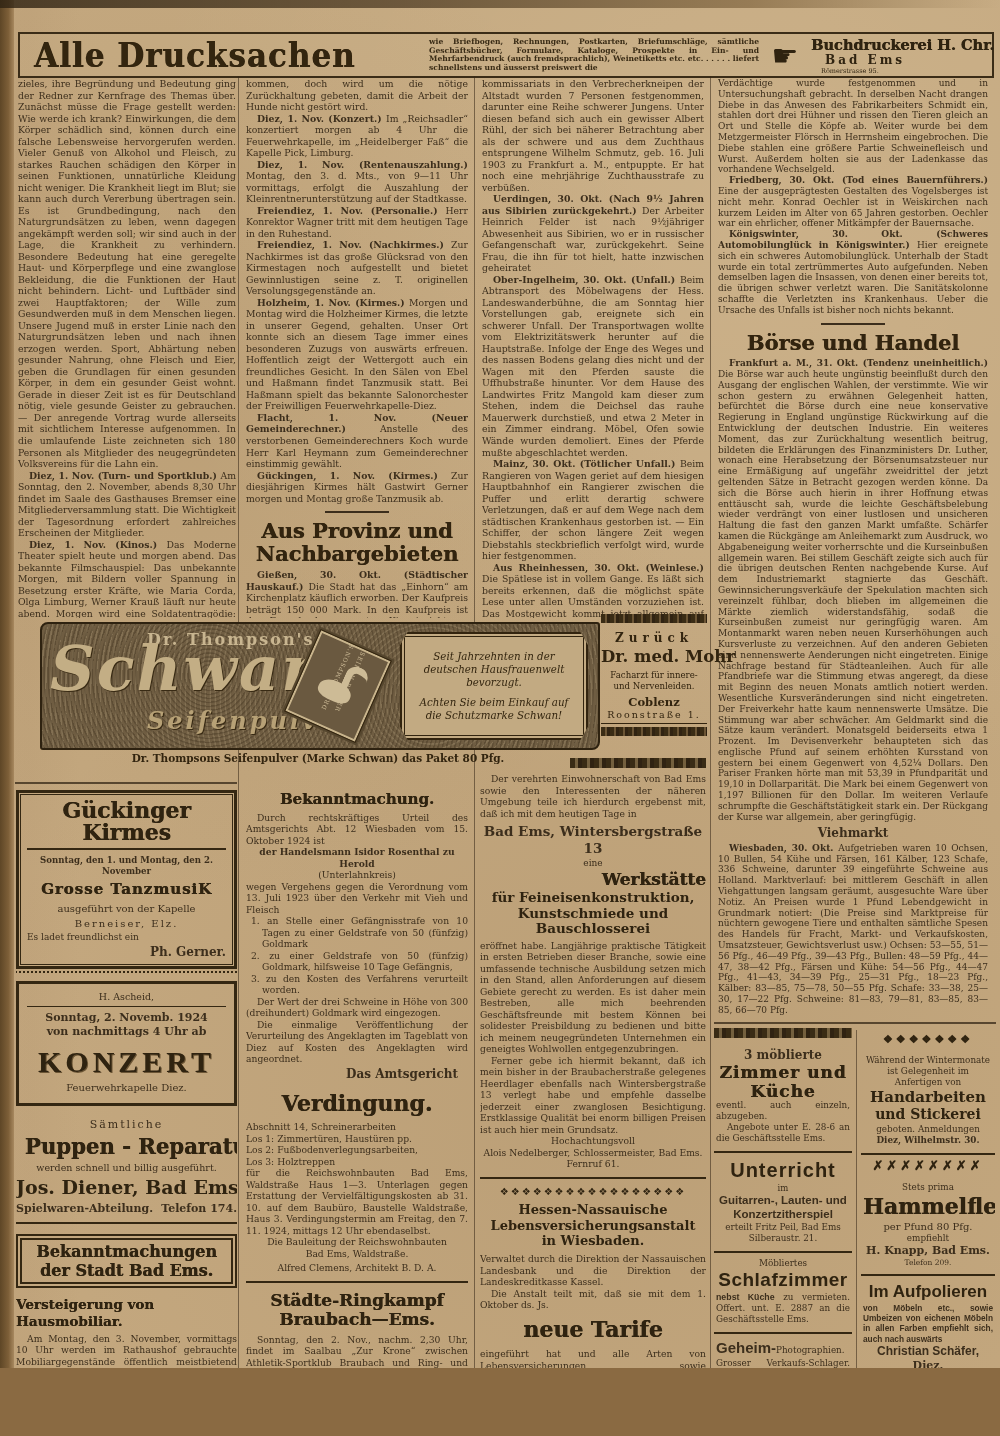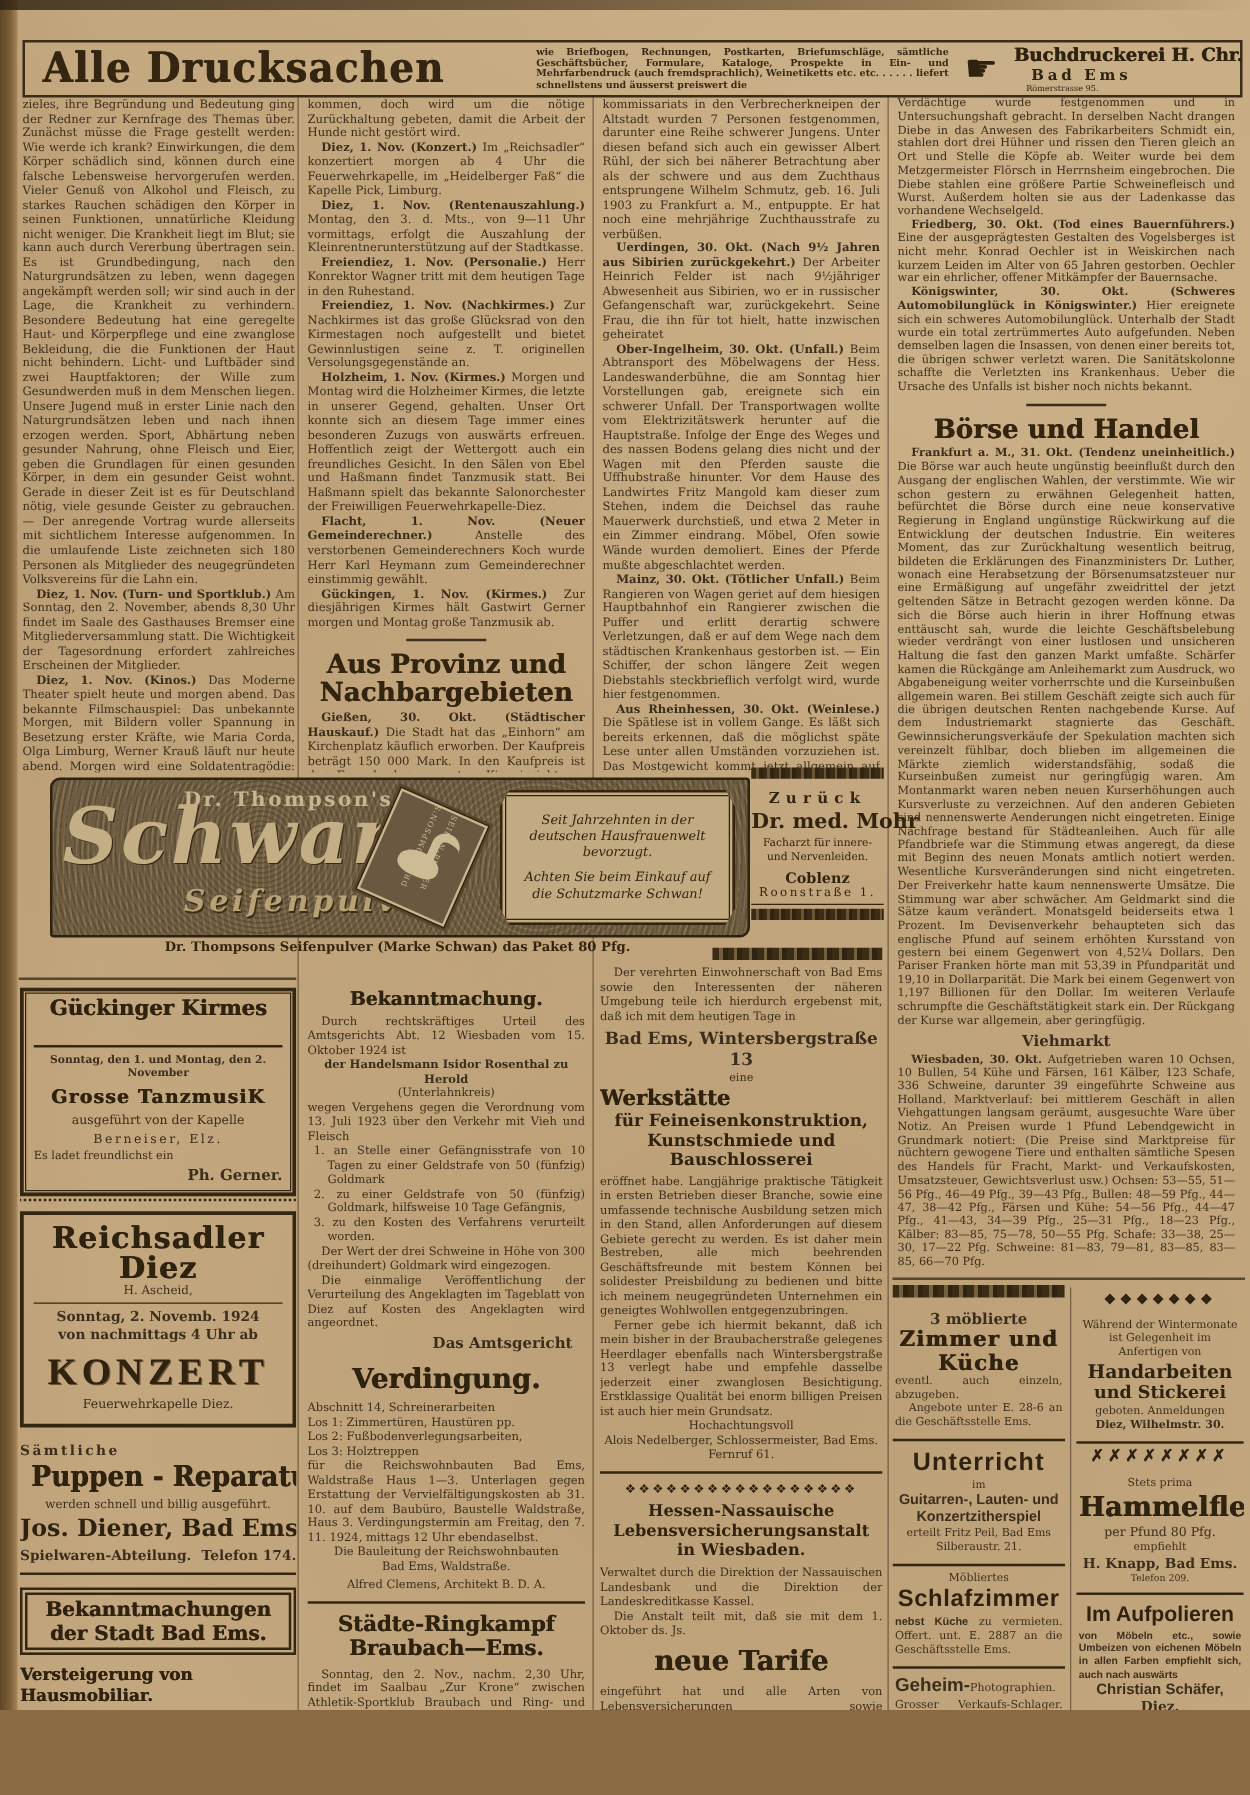--- a/index.html
+++ b/index.html
@@ -83,49 +83,49 @@
   #mohr .spec{font-size:8.6px;line-height:1.25;}
   #mohr .city{font-weight:bold;font-size:11.5px;margin-top:4px;}
   #mohr .street{font-size:9.5px;letter-spacing:2px;border-bottom:1px solid #32240f;padding-bottom:3px;margin-bottom:3px;}
 
   
   .bcol{position:absolute;overflow:hidden;font-size:9.2px;line-height:1.25;text-align:justify;color:#3c2e1c;}
   .adbox{border:3px solid #342712;padding:6px 8px;margin-bottom:12px;position:relative;}
   .adbox.fancy{box-shadow:inset 0 0 0 1px #c4a87f, inset 0 0 0 2px #342712;outline:2px dotted #342712;outline-offset:2px;}
   .ctr{text-align:center;text-indent:0;}
   .bigfrak{font-weight:bold;color:#2f2310;text-shadow:.5px 0 #2f2310;}
-  #gueck-title{font-size:17px;line-height:1;text-align:center;border-bottom:2px solid #342712;padding-bottom:20px;margin-bottom:5px;}
+  #gueck-title{font-size:22px;line-height:1;text-align:center;border-bottom:2px solid #342712;padding-bottom:5px;margin-bottom:5px;}
   #gueck-date{font-weight:bold;font-size:8.6px;text-align:center;margin:4px 0;}
   #gueck-big{font-size:15px;letter-spacing:1px;text-align:center;margin:4px 0;}
   .ad-line{text-align:center;font-size:10px;margin:2px 0;}
   .sign-r{text-align:right;font-weight:bold;font-size:12px;margin-top:2px;}
   #reichs-title{font-size:24px;line-height:1;text-align:center;letter-spacing:1px;}
   #reichs-sub{text-align:center;font-size:9.5px;margin:1px 0 4px;border-bottom:1px solid #342712;padding-bottom:3px;}
   #reichs-d1,#reichs-d2{text-align:center;font-size:11px;font-weight:bold;}
   #konzert{font-size:30px;letter-spacing:4px;text-align:center;margin:4px 0 2px;font-family:"Liberation Serif",serif;font-weight:bold;color:#2f2310;text-shadow:1px 1px 0 #6b5535;}
   #puppen{margin-bottom:10px;border-bottom:2px solid #342712;padding-bottom:6px;}
-  #puppen .s1{font-size:11px;font-weight:bold;letter-spacing:2px;}
+  #puppen .s1{text-align:center;font-size:11px;font-weight:normal;letter-spacing:2px;}
   #puppen .s2{text-align:center;font-size:23px;font-weight:bold;white-space:nowrap;transform:scaleX(.92);color:#2f2310;text-shadow:.5px 0 #2f2310;}
   #puppen .s3{text-align:center;font-size:9.5px;margin:2px 0;}
   #puppen .s4{text-align:center;font-size:19px;font-weight:bold;white-space:nowrap;color:#2f2310;}
   #puppen .s5{display:flex;justify-content:space-between;font-weight:bold;font-size:11px;margin-top:2px;}
   #bek-stadt{border:2px solid #342712;box-shadow:inset 0 0 0 2px #c4a87f, inset 0 0 0 4px #342712;
     text-align:center;font-weight:bold;font-size:16px;line-height:1.2;padding:6px 4px;margin-bottom:8px;
     color:#2f2310;text-shadow:.4px 0 #2f2310;}
   .gothic-head{font-weight:bold;font-size:13.5px;text-align:center;text-indent:0;margin-bottom:3px;color:#2f2310;text-shadow:.3px 0 #2f2310;}
   .gothic-head.left{text-align:left;}
   .li{padding-left:16px;text-indent:-11px;margin:0;}
   .center-line{text-align:center;text-indent:0;}
   .bighead2{font-weight:bold;font-size:22px;text-align:center;margin:8px 0 4px;color:#2f2310;text-shadow:.5px 0 #2f2310;}
   .ring-head{font-weight:bold;font-size:17px;line-height:1.15;text-align:center;margin:8px 0 4px;color:#2f2310;text-shadow:.4px 0 #2f2310;}
   .secline{border-top:2px solid #342712;margin:7px 0;}
   #verein-box{display:flex;align-items:stretch;border:2px solid #342712;margin:6px 0;}
   .werk1{font-weight:bold;font-size:13.5px;text-align:center;margin:4px 0 1px;}
   .werk-eine{text-align:center;font-size:9px;}
-  .werk2{font-weight:bold;font-size:17px;text-align:left;color:#2f2310;text-shadow:.4px 0 #2f2310;}
+  .werk2{font-weight:bold;font-size:17px;text-align:right;color:#2f2310;text-shadow:.4px 0 #2f2310;}
   .werk3{font-weight:bold;font-size:13.5px;text-align:center;line-height:1.15;margin-bottom:3px;color:#2f2310;}
   .diamonds{text-align:center;font-size:10px;letter-spacing:2px;color:#2f2310;margin:4px 0;white-space:nowrap;overflow:hidden;}
   .hn-head{font-weight:bold;font-size:13px;text-align:center;line-height:1.2;color:#2f2310;}
   .tarife{font-weight:bold;font-size:22px;text-align:center;margin:5px 0;color:#2f2310;text-shadow:.5px 0 #2f2310;}
   .hn-bold{font-weight:bold;font-size:11.5px;text-align:center;line-height:1.25;margin:2px 0;}
   .smallad{border-bottom:2px solid #342712;padding:5px 2px 7px;}
   .smallad:last-child{border-bottom:none;}
   .sans{font-family:"Liberation Sans",sans-serif;}
   .zimmer1{text-align:center;font-weight:bold;font-size:12px;}
   .zimmer2{text-align:center;font-weight:bold;font-size:17px;line-height:1.1;letter-spacing:1px;color:#2f2310;text-shadow:.5px 0 #2f2310;}
@@ -245,21 +245,20 @@
     <div class="adbox fancy">
       <div id="gueck-title" class="bigfrak">Gückinger Kirmes</div>
       <div id="gueck-date">Sonntag, den 1. und Montag, den 2. November</div>
       <div id="gueck-big" class="bigfrak">Grosse TanzmusiK</div>
       <div class="ad-line">ausgeführt von der Kapelle</div>
       <div class="ad-line" style="letter-spacing:2px;">Berneiser, Elz.</div>
       <div class="ad-line" style="text-align:left;font-size:9px;">Es ladet freundlichst ein</div>
       <div class="sign-r">Ph. Gerner.</div>
     </div>
     <div class="adbox">
-      <div id="reichs-title" class="bigfrak">Reichsadler Diez</div>
       <div id="reichs-sub">H. Ascheid,</div>
       <div id="reichs-d1">Sonntag, 2. Novemb. 1924</div>
       <div id="reichs-d2">von nachmittags 4 Uhr ab</div>
       <div id="konzert">KONZERT</div>
       <div class="ad-line">Feuerwehrkapelle Diez.</div>
     </div>
     <div id="puppen">
       <div class="s1">Sämtliche</div>
       <div class="s2">Puppen - Reparaturen</div>
       <div class="s3">werden schnell und billig ausgeführt.</div>

